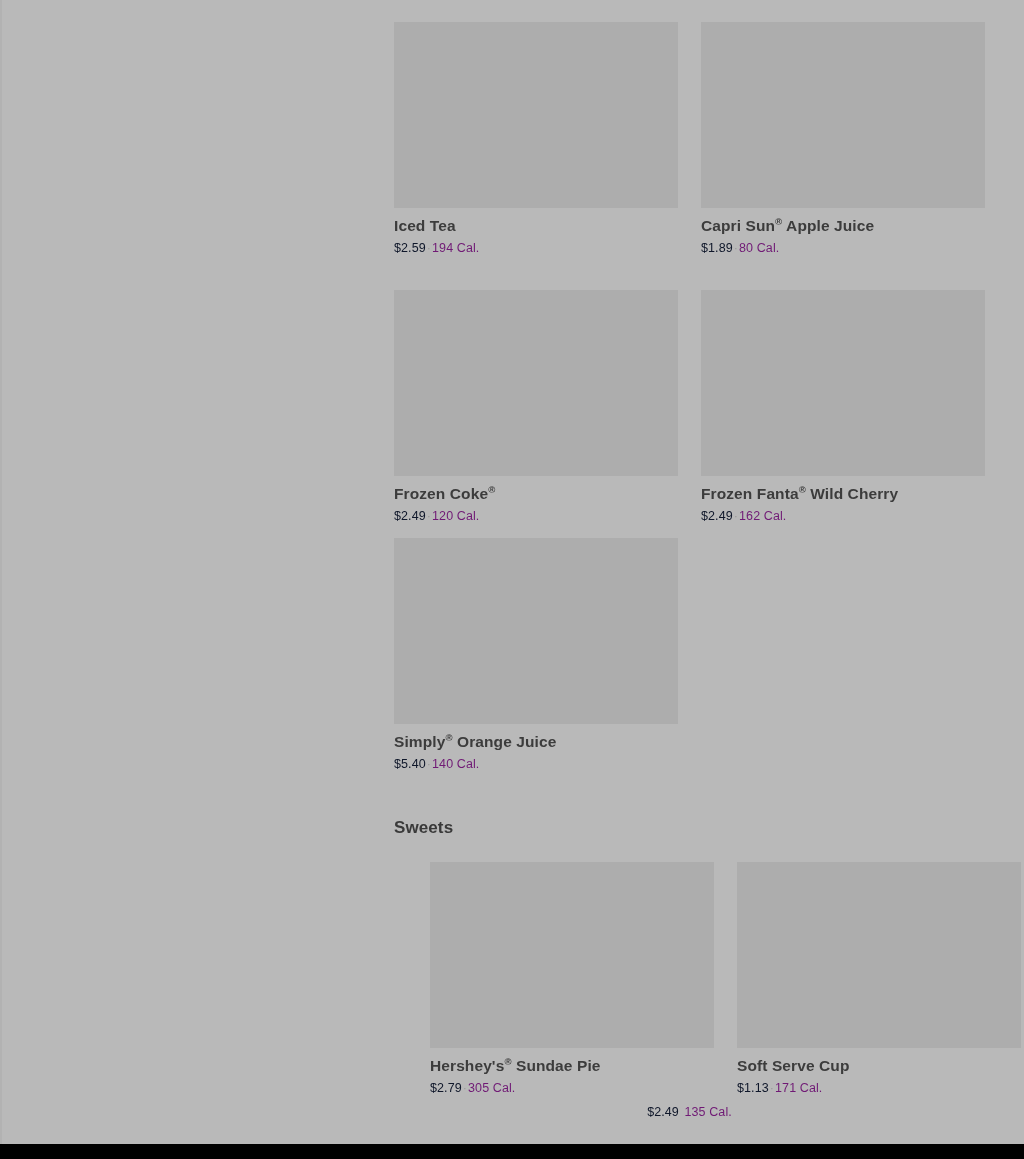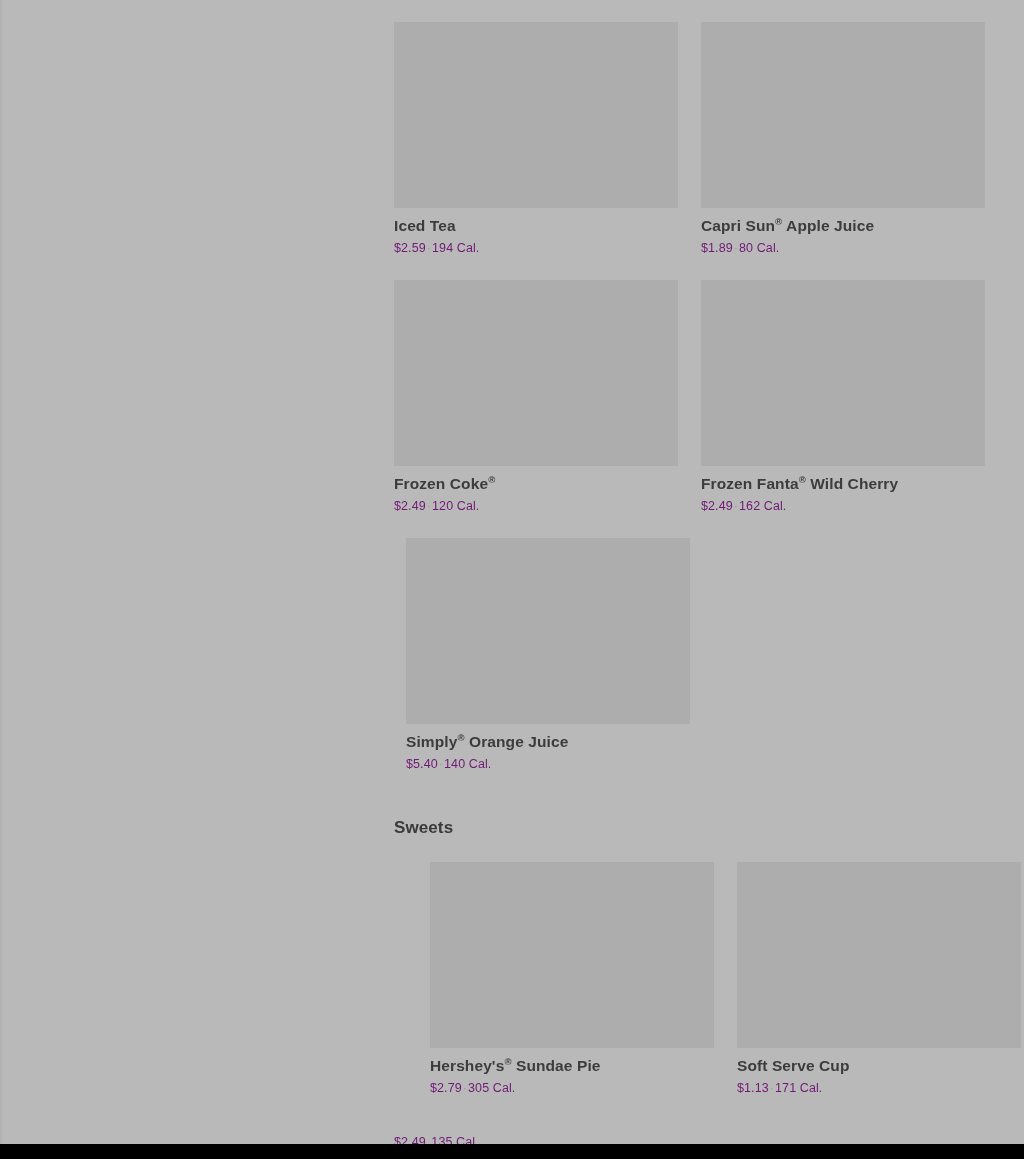--- a/index.html
+++ b/index.html
@@ -82,21 +82,21 @@
   }
 
   .card-meta {
     margin: 4px 0 0 0;
     font-size: 12.5px;
     line-height: 16px;
     color: #8f8f8f;
     letter-spacing: 0.1px;
   }
   .card-meta .price {
-    color: #701a75;
+    color: #0f172a;
   }
   .card-meta .dot {
     color: #9a9a9a;
     padding: 0 1px;
   }
   .card-meta .cal {
     color: #701a75;
   }
 
   .section-heading {
@@ -110,25 +110,25 @@
   }
 
   .sup {
     font-size: 0.62em;
     vertical-align: super;
     line-height: 0;
   }
 
   
   .row-beverages-1 { position: absolute; left: 0; top: 22px; }
-  .row-beverages-2 { position: absolute; left: 0; top: 280px; }
-  .row-beverages-3 { position: absolute; left: 12px; top: 538px; }
+  .row-beverages-2 { position: absolute; left: 0; top: 290px; }
+  .row-beverages-3 { position: absolute; left: 0; top: 538px; }
   .sweets-heading-wrap { position: absolute; left: 0; top: 815px; }
   .row-sweets-1 { position: absolute; left: 0; top: 862px; margin-left: 36px; }
-  .row-next-clipped { position: absolute; left: 0; top: 1130px; overflow: hidden; height: 18px; width: 591px; }
+  .row-next-clipped { position: absolute; left: 0; top: 1100px; overflow: hidden; height: 18px; width: 591px; text-align: center; }
 
   .clip-mask {
     height: 18px;
     overflow: hidden;
   }
 </style>
 </head>
 <body>
 
 <div id="page">

